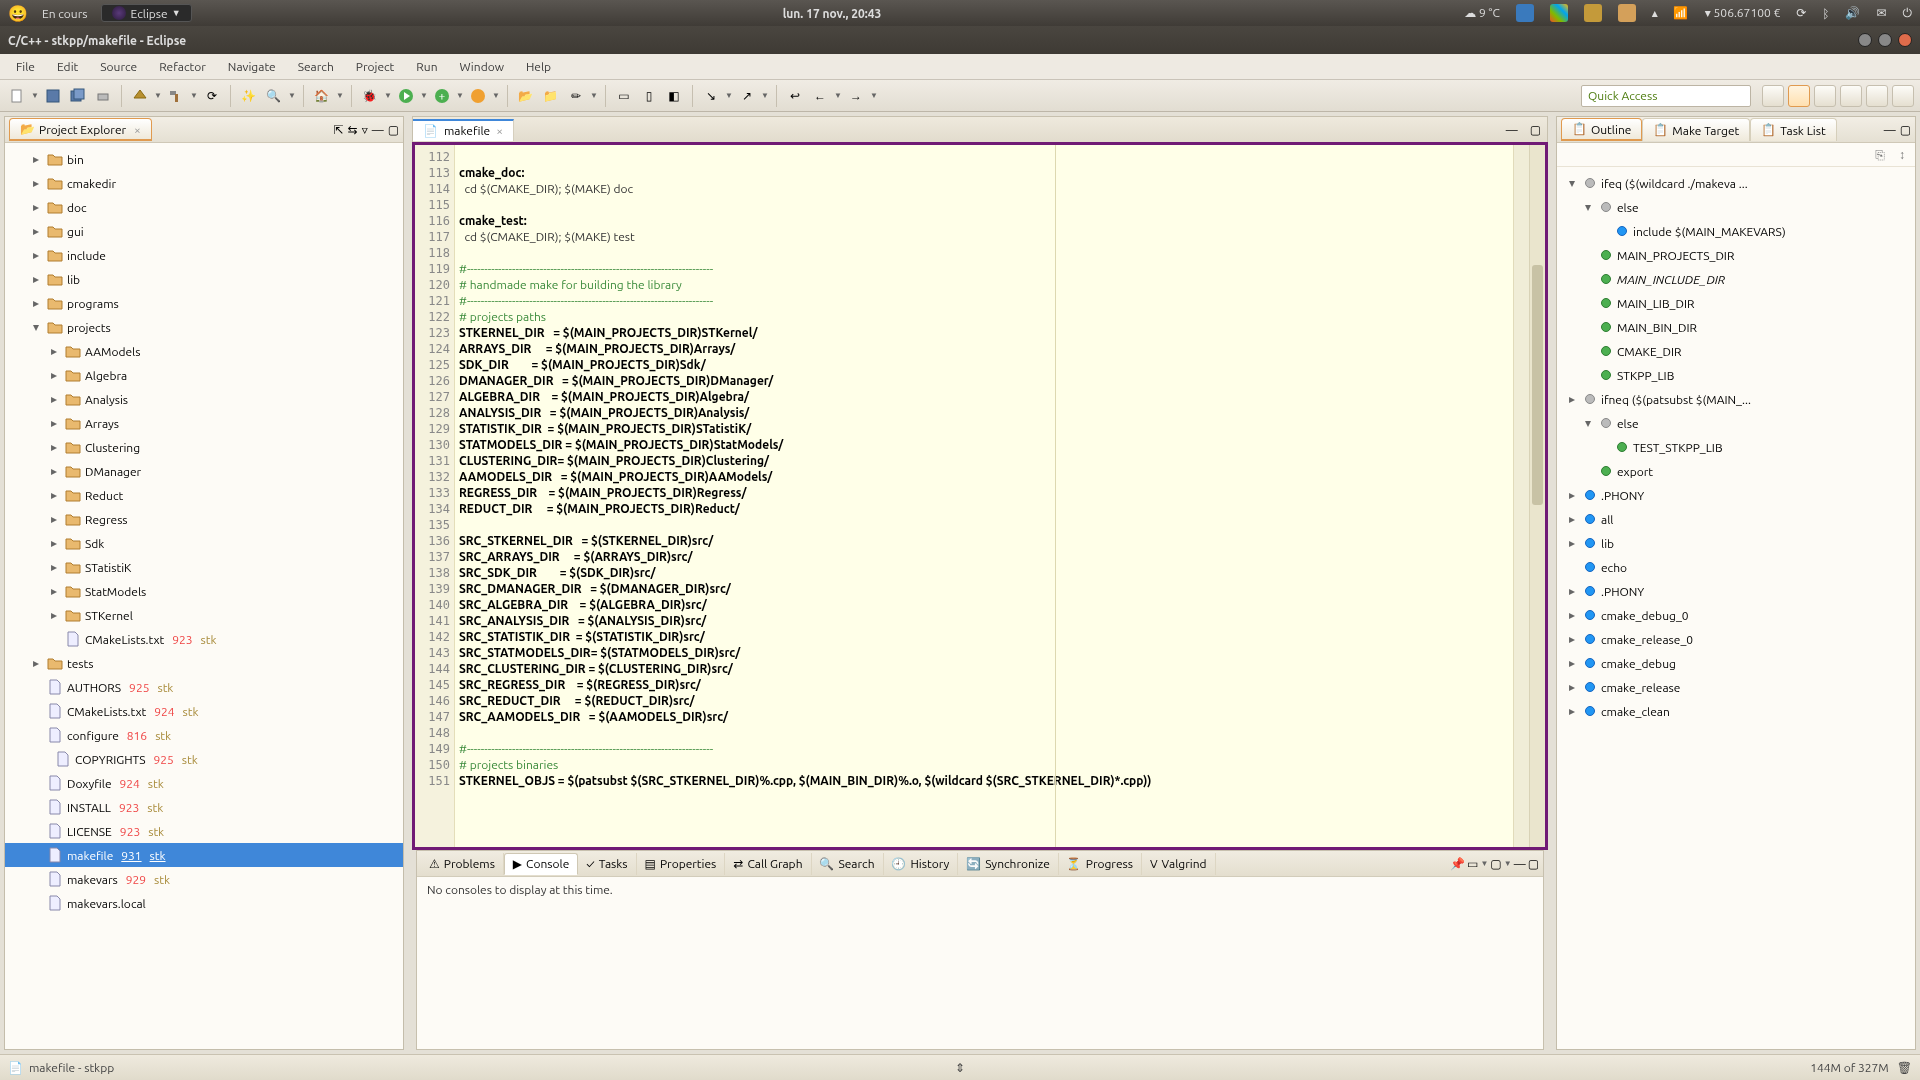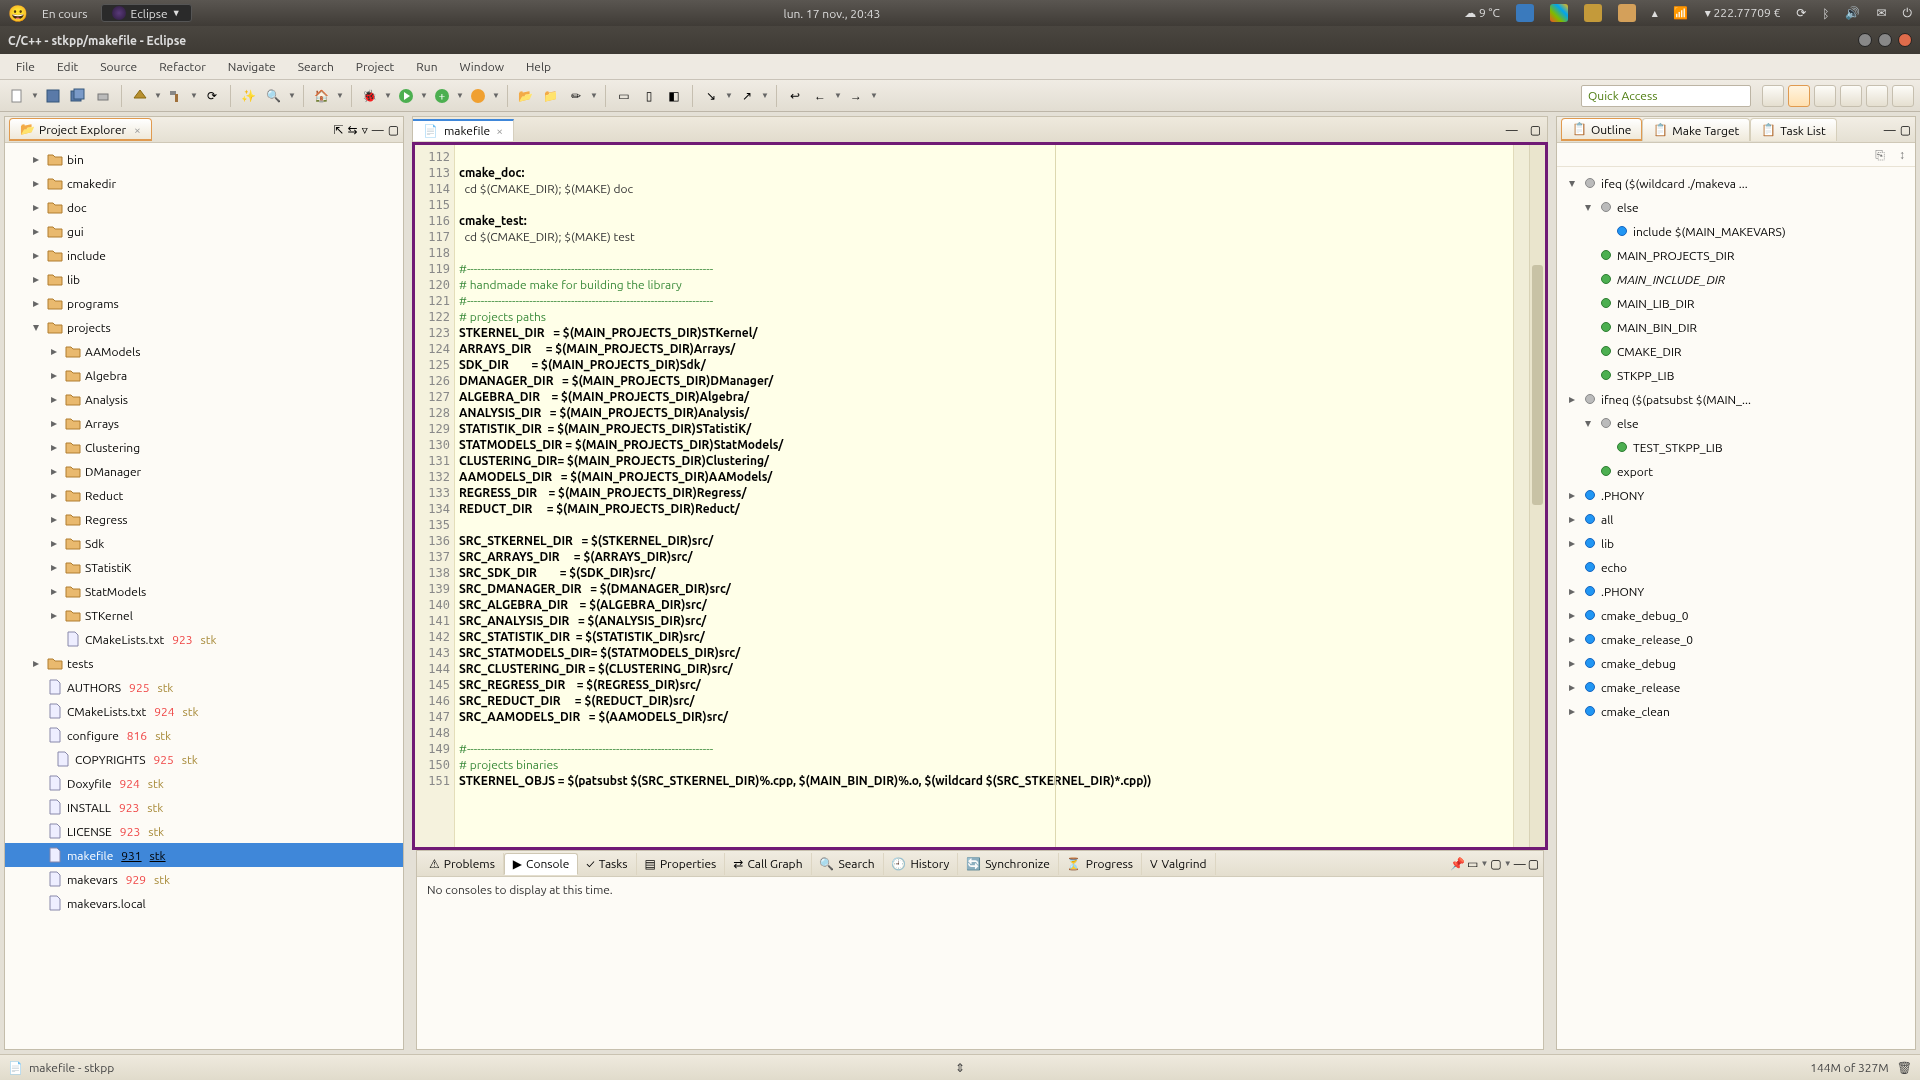--- a/index.html
+++ b/index.html
@@ -2,21 +2,21 @@
 <html><head>
 <meta charset="utf-8">
 <style>
 * { margin: 0; padding: 0; box-sizing: border-box; font-family: "Ubuntu", "Segoe UI", sans-serif; font-size: 12px; }
 
 body { background: #e8e4dc; overflow: hidden; width: 1920px; height: 1080px; }
 
 
 .sysbar { height: 26px; background: linear-gradient(#5a5651, #3f3b36); color: #ddd; display: flex; align-items: center; padding: 0 8px; font-size: 13px; }
 .sysbar .left { display: flex; gap: 14px; align-items: center; }
-.sysbar .center { flex: 1; text-align: center; font-weight: normal; padding-left: 8px; }
+.sysbar .center { flex: 1; text-align: center; font-weight: bold; padding-left: 8px; }
 .sysbar .right { display: flex; gap: 16px; align-items: center; }
 .sys-icon { width: 18px; height: 18px; display: inline-block; background: #888; border-radius: 3px; }
 .emoji { font-size: 16px; line-height: 1; }
 .eclipse-chip { background:#2a2a2a; border:1px solid #555; border-radius:3px; padding:1px 10px; display:flex; align-items:center; gap:4px;}
 
 
 .titlebar { height: 28px; background: linear-gradient(#4a4640,#3e3a34); color: #ddd; display: flex; align-items: center; padding: 0 8px; font-weight: bold; }
 .titlebar .wbtns { margin-left: auto; display: flex; gap: 6px; }
 .wbtn { width: 14px; height: 14px; border-radius: 50%; border:1px solid #222; }
 .wbtn.min{background:#888}.wbtn.max{background:#888}.wbtn.close{background:#e06c4b}
@@ -45,21 +45,21 @@
 .pane-tab { background:linear-gradient(#fff,#efe9da); border:1px solid #d6cfbb; border-bottom:none; padding:3px 10px; border-radius:4px 4px 0 0; font-size:12px; display:flex; align-items:center; gap:4px;}
 .pane-tab.active { border-color:#e09a4f; border-bottom:2px solid #e09a4f;}
 .pane-tab .x{color:#999;margin-left:4px;}
 .pane-tbar { height:24px; border-bottom:1px solid #e9e3d5; display:flex; align-items:center; justify-content:flex-end; gap:4px; padding:0 4px;}
 .pane-tbar .mini{width:18px;height:18px;border-radius:2px;display:flex;align-items:center;justify-content:center;color:#777;}
 .pe { width: 400px; }
 
 .tree { flex:1; overflow:auto; padding:4px 0; }
 .tree-row { display:flex; align-items:center; height:24px; padding-left:6px; gap:4px; cursor:default; }
 .tree-row.selected{ background:#3f87d9; color:#fff;}
-.tree-row.selected .rev,.tree-row.selected .auth{color:#000000;text-decoration:underline;}
+.tree-row.selected .rev,.tree-row.selected .auth{color:#ffffff;text-decoration:underline;}
 .twist{width:14px;text-align:center;color:#666;}
 .ficon{width:16px;height:16px;display:flex;align-items:center;justify-content:center;}
 .tree-label{white-space:nowrap;}
 .rev{color:#ef4444;margin-left:4px;}
 .auth{color:#a88b3a;margin-left:4px;}
 
 
 .editor-area { flex:1; display:flex; flex-direction:column; margin:4px; }
 .editor-tabs { height:26px; background:linear-gradient(#eee9dd,#e2dccd); display:flex; align-items:center; border:1px solid #c7c0ae; border-bottom:none;}
 .etab{background:#fff; border-right:1px solid #d6cfbe;border-top:2px solid #3f87d9;padding:3px 10px;display:flex;gap:6px;align-items:center;}
@@ -113,21 +113,21 @@
   </div>
   <div class="center">lun. 17 nov., 20:43</div>
   <div class="right">
     <span>☁ <span>9 °C</span></span>
     <span class="sys-icon" style="background:#3a7abd"></span>
     <span class="sys-icon" style="background:linear-gradient(45deg,#f25022,#7fba00,#00a4ef,#ffb900)"></span>
     <span class="sys-icon" style="background:#c49a3a"></span>
     <span class="sys-icon" style="background:#d4a05a"></span>
     <span>▴</span>
     <span>📶</span>
-    <span>▾ <span>222.77709 €</span></span>
+    <span>▾ <span>506.67100 €</span></span>
     <span>⟳</span>
     <span>ᛒ</span>
     <span>🔊</span>
     <span>✉</span>
     <span>⏻</span>
   </div>
 </div>
 
 <div class="titlebar">
   <span>C/C++ - stkpp/makefile - Eclipse</span>

